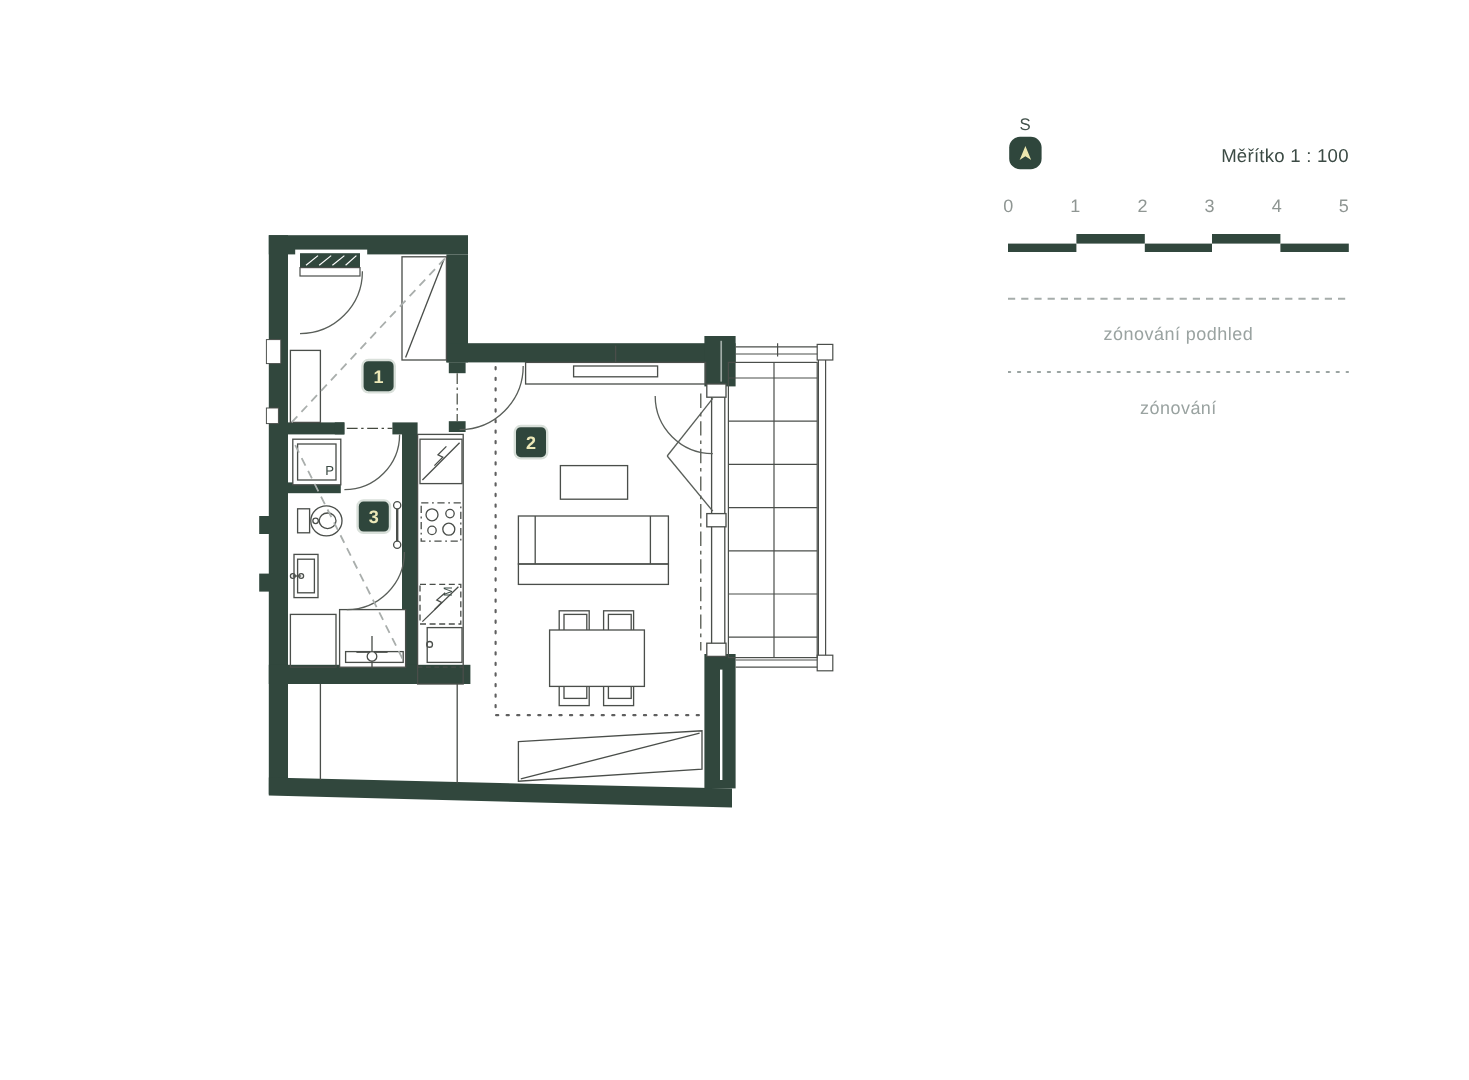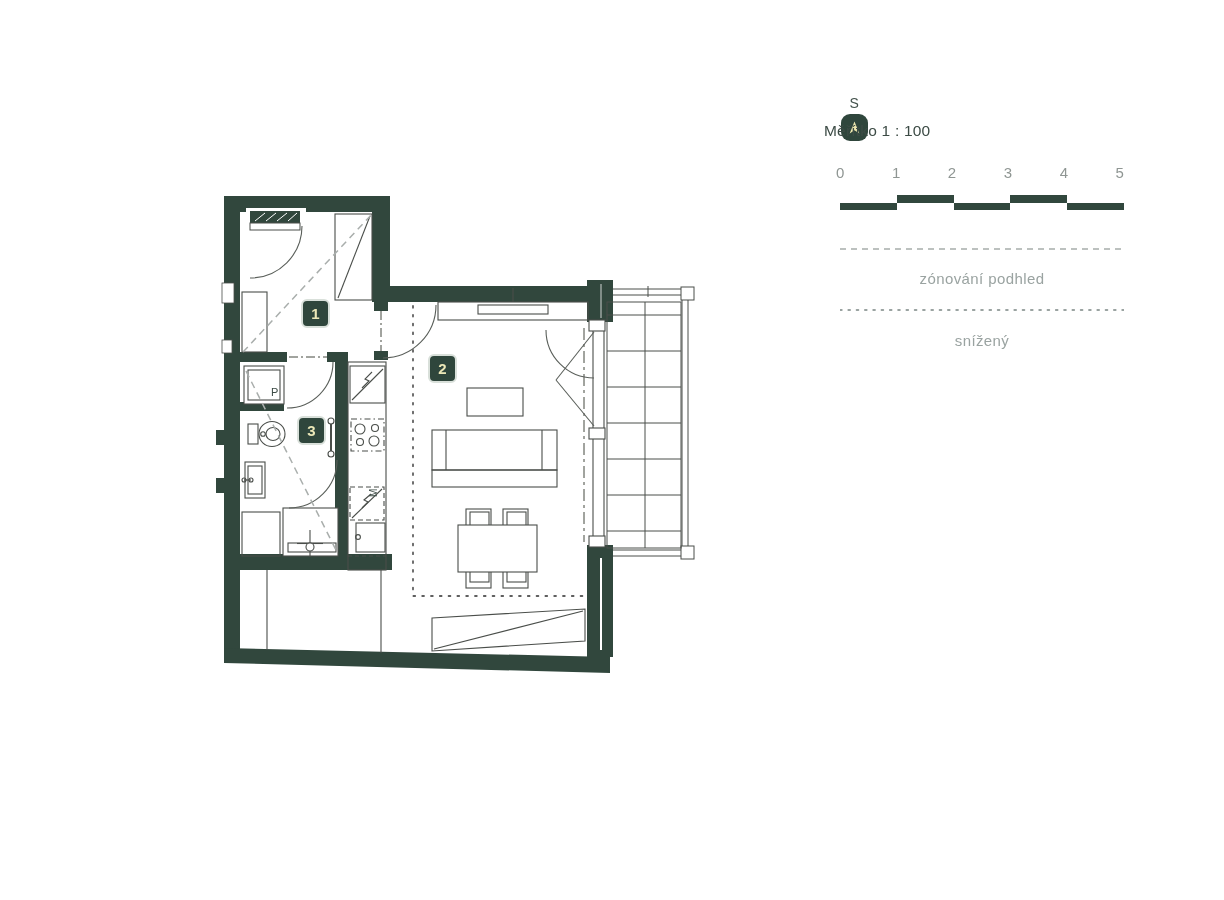--- a/index.html
+++ b/index.html
@@ -11,21 +11,21 @@
   
   .compass-s{
     left:841px;top:95px;width:27px;text-align:center;
     font-size:14px;color:#43524c;letter-spacing:.5px;
   }
   .compass-badge{
     left:841px;top:114px;width:27px;height:27px;border-radius:9px;
     background:#2f463c;display:flex;align-items:center;justify-content:center;
   }
   .scale-label{
-    left:824px;top:122px;width:300px;text-align:left;
+    left:824px;top:122px;width:300px;text-align:right;
     font-size:15.5px;color:#3c4b45;letter-spacing:.2px;
   }
   .scale-ticks{
     left:836px;top:164px;width:288px;display:flex;justify-content:space-between;
     font-size:15px;color:#8f9693;
   }
   .scale-bar{left:840px;top:195px;width:284px;height:15px;}
   .scale-bar .seg{position:absolute;height:7.5px;background:#31473d;}
   .legend-line{left:840px;top:0;width:284px;height:4px;}
   .legend-text{
@@ -277,13 +277,13 @@
 </div>
 
 <svg class="abs legend-line" style="top:247px;" width="284" height="4" viewBox="0 0 284 4">
   <line x1="0" y1="2" x2="284" y2="2" stroke="#a6adab" stroke-width="1.6" stroke-dasharray="6 5"></line>
 </svg>
 <div class="abs legend-text" style="top:270px;">zónování podhled</div>
 
 <svg class="abs legend-line" style="top:308px;" width="284" height="4" viewBox="0 0 284 4">
   <line x1="0" y1="2" x2="284" y2="2" stroke="#9aa3a1" stroke-width="1.8" stroke-dasharray="1.8 6.5" stroke-linecap="round"></line>
 </svg>
-<div class="abs legend-text" style="top:332px;">snížený</div>
+<div class="abs legend-text" style="top:332px;">zónování</div>
 
 </body></html>

